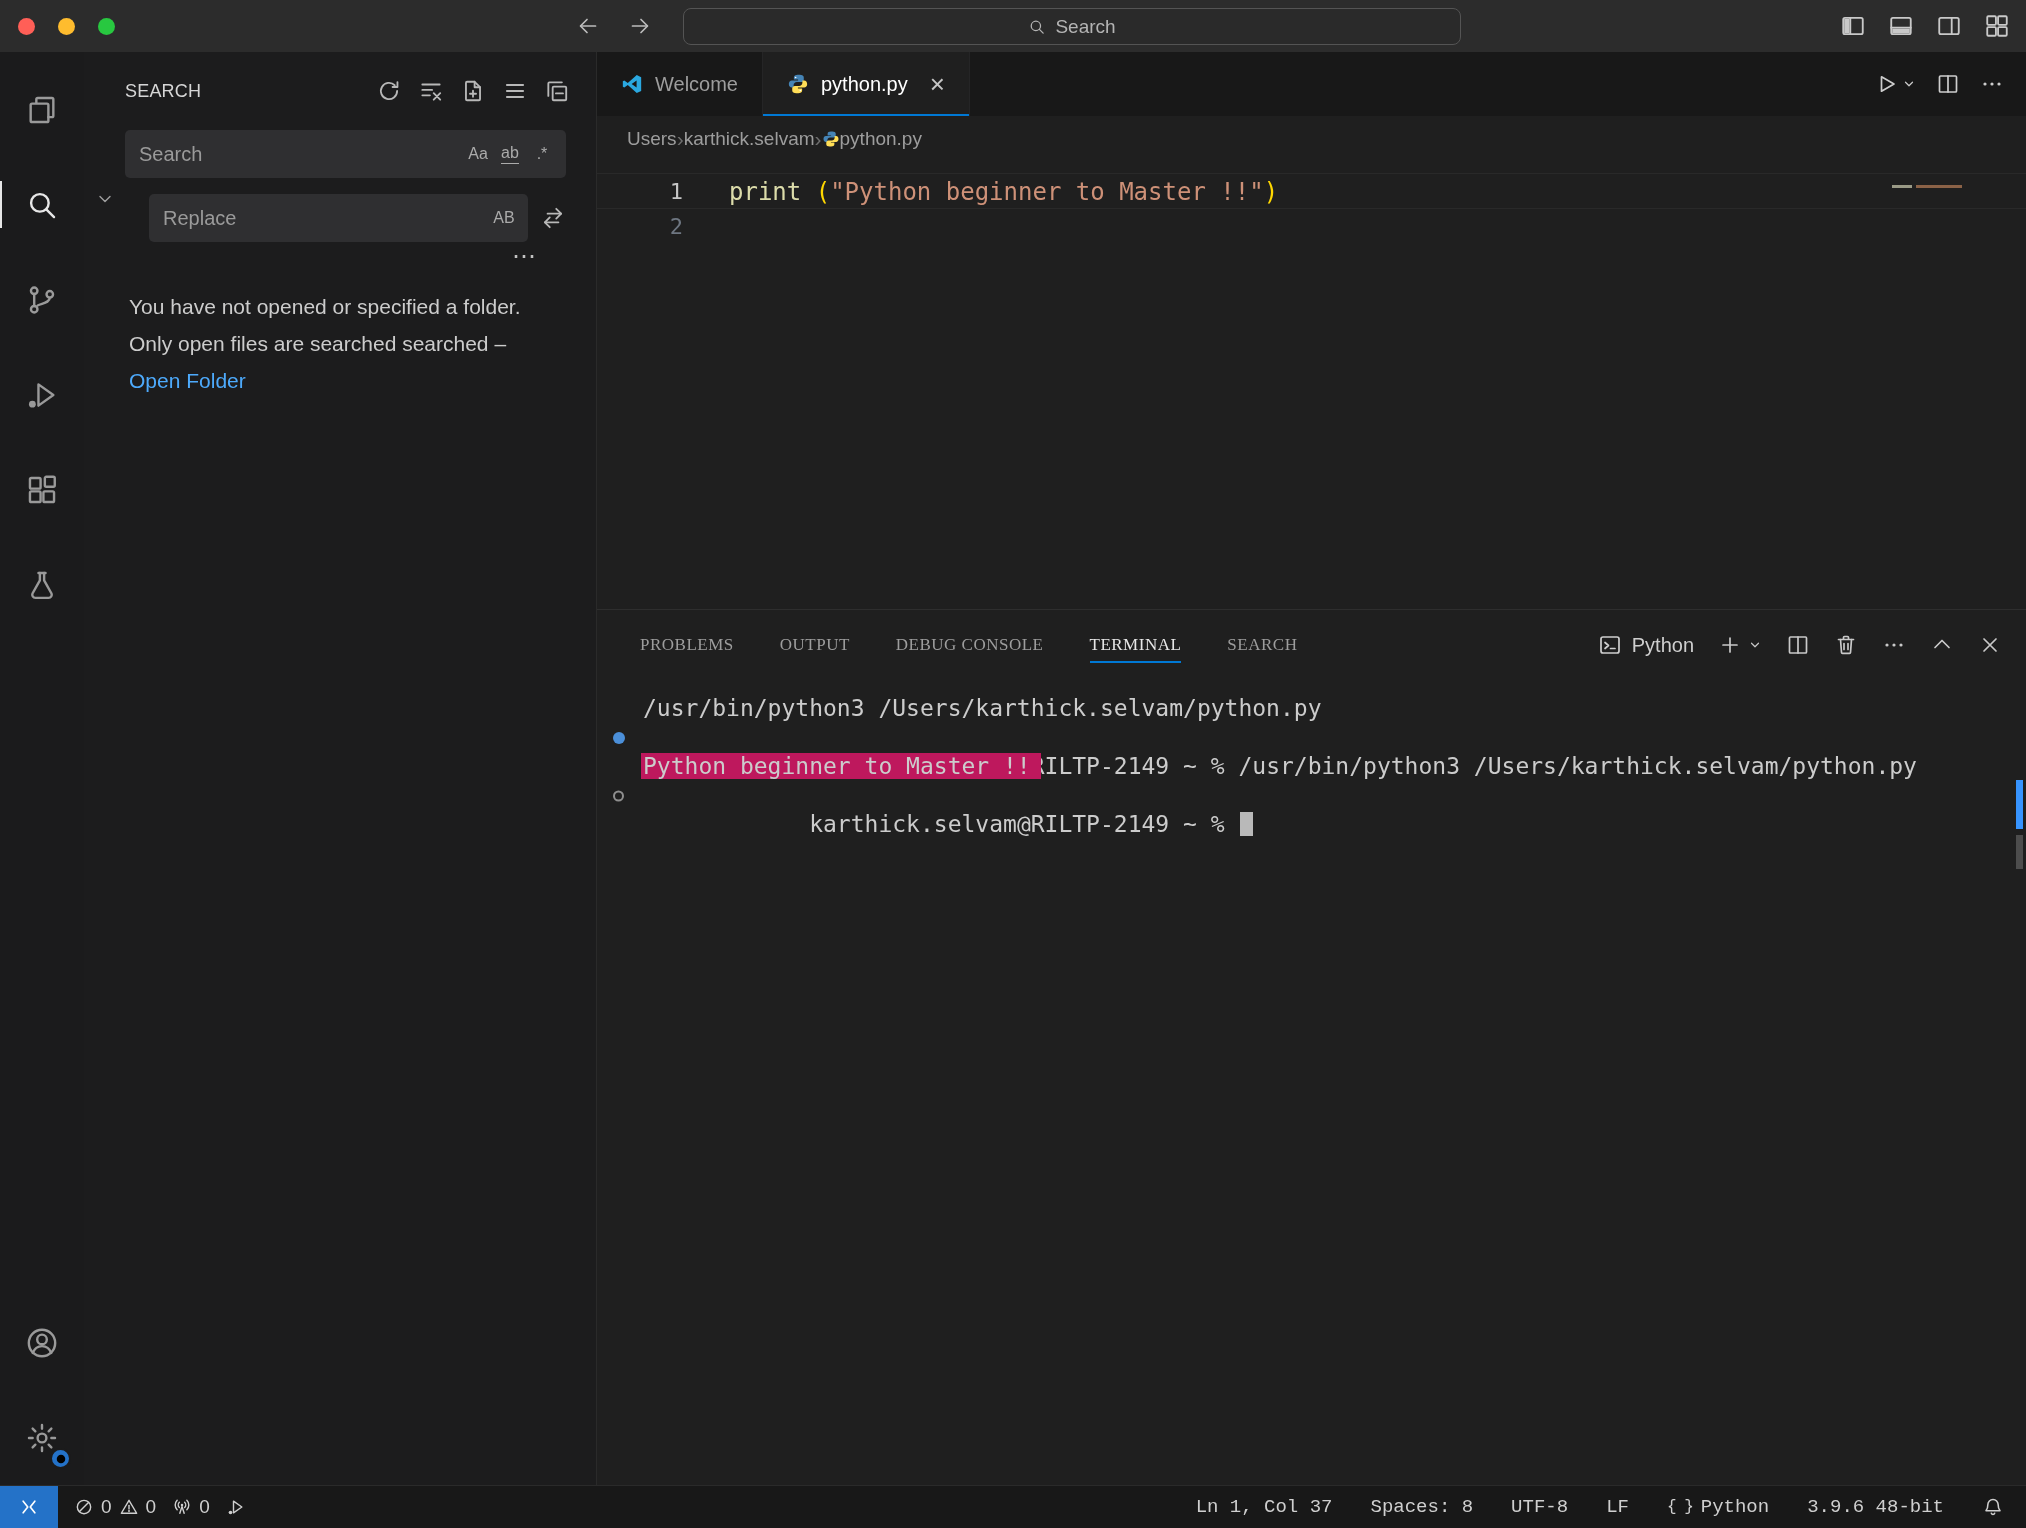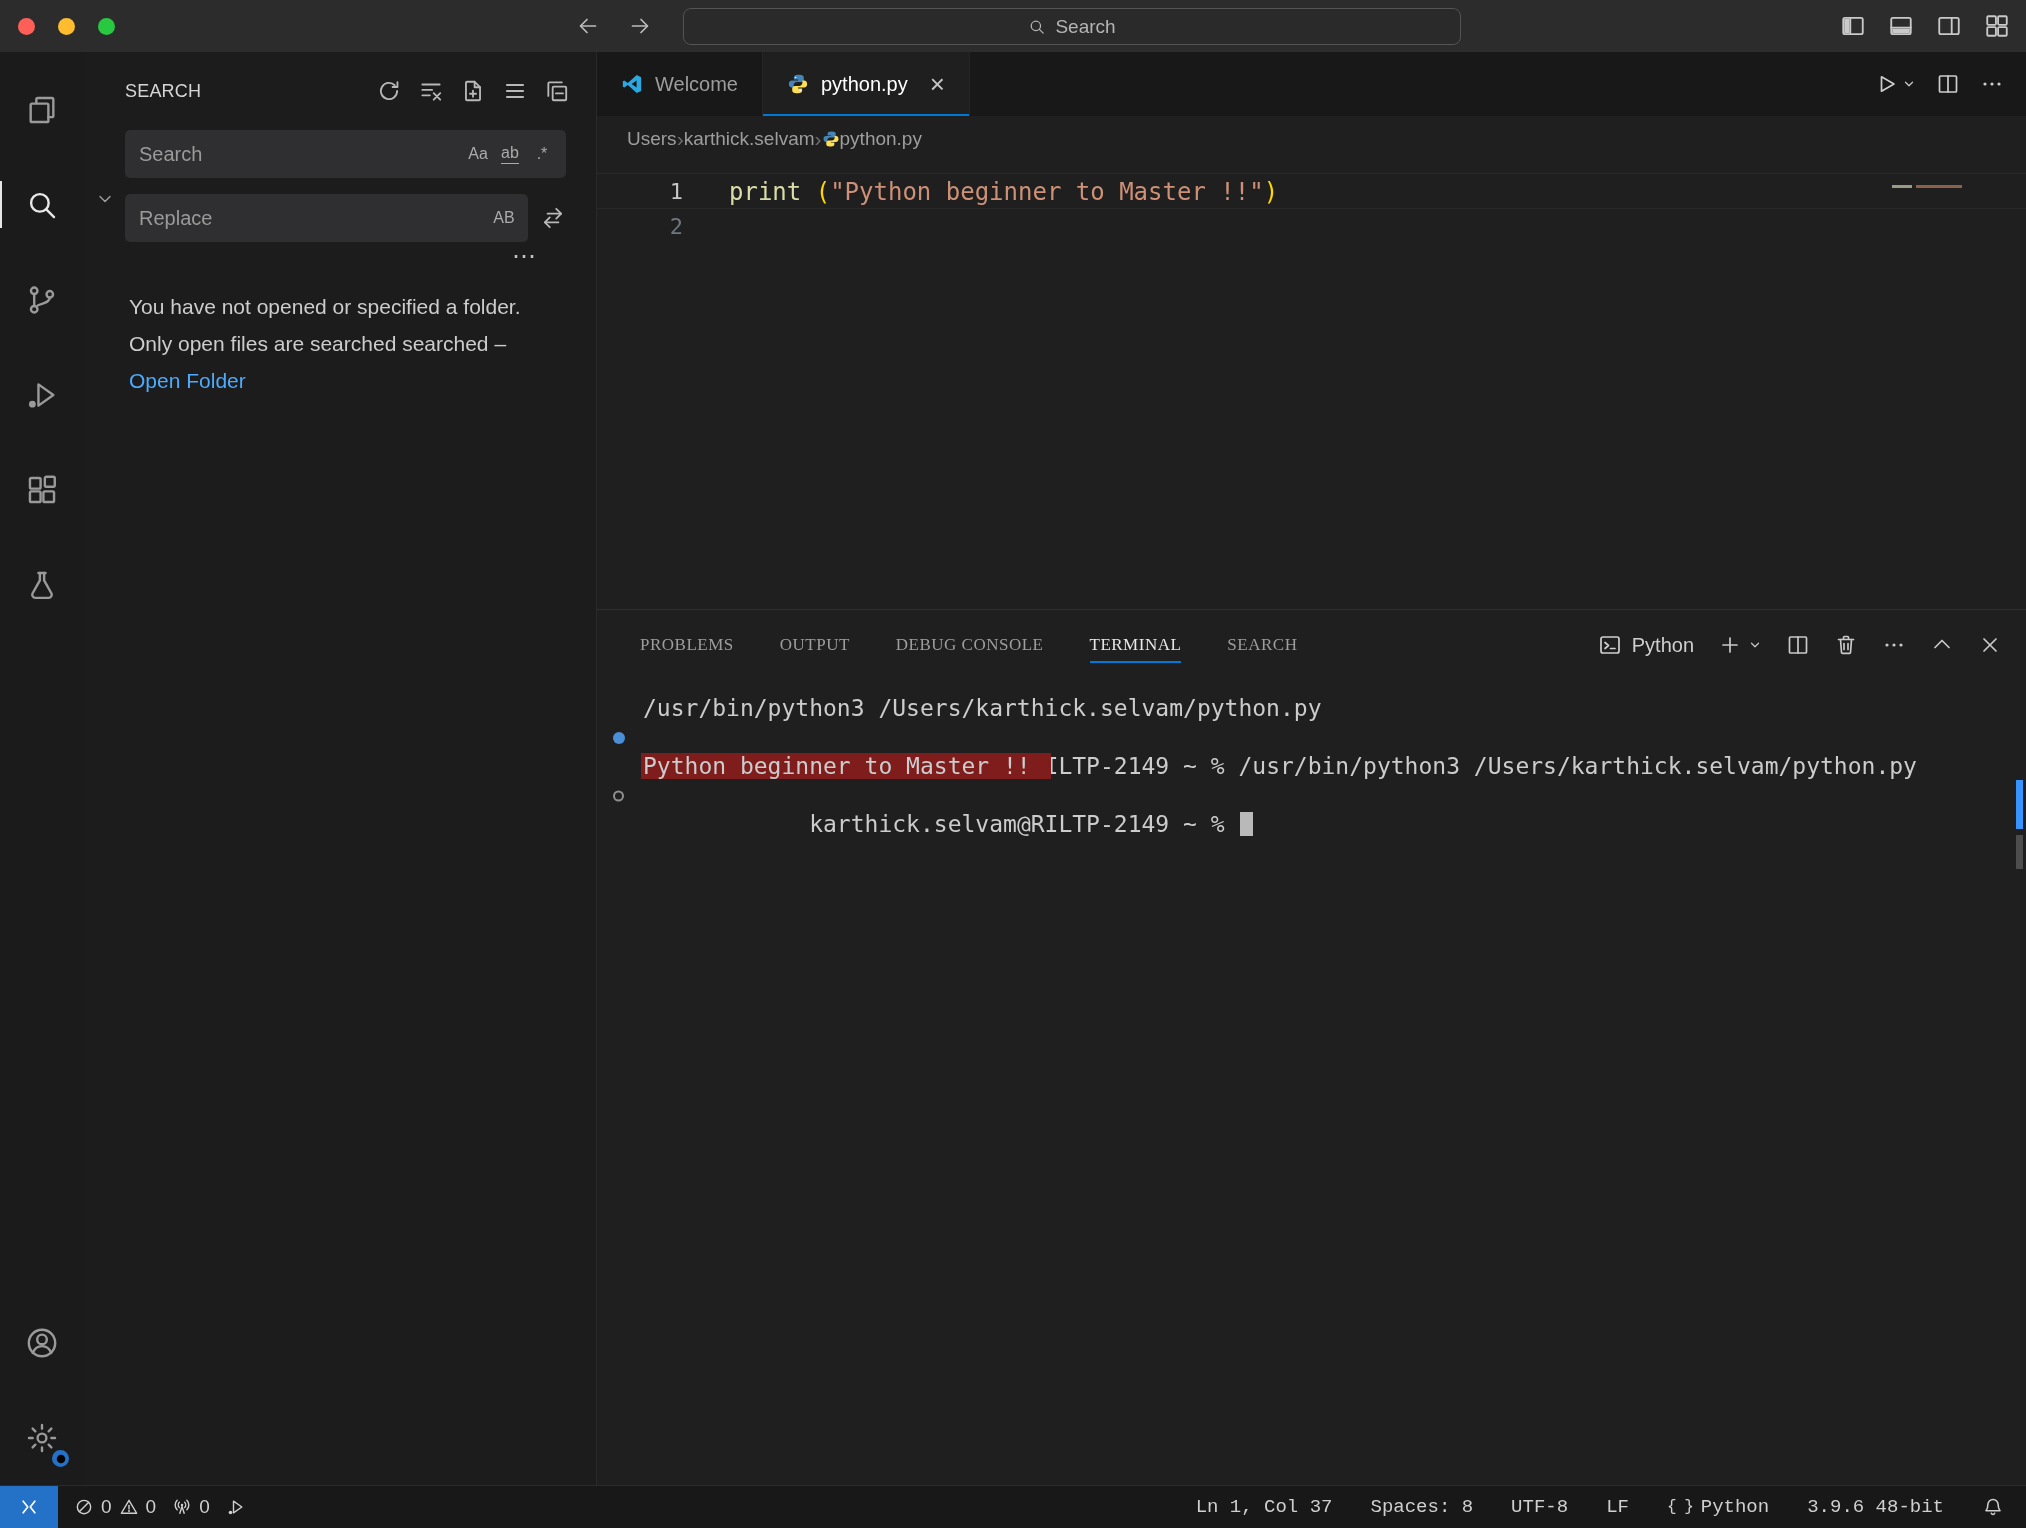--- a/index.html
+++ b/index.html
@@ -61,21 +61,21 @@
   .inputs-col { flex:1; margin-right:30px; }
   .input-box { height:48px; background:#2f2f31; border-radius:5px; display:flex;
                align-items:center; padding:0 8px 0 14px; }
   .input-box input { flex:1; min-width:0; background:transparent; border:none; outline:none;
                      color:#ccc; font-size:20px; font-family:"Liberation Sans",sans-serif; }
   .input-box input::placeholder { color:#9a9a9a; }
   .toggle { min-width:32px; height:32px; border-radius:5px; display:flex; align-items:center;
             justify-content:center; color:#ababab; font-size:16px; padding:0 3px; cursor:pointer; }
   .toggle.uline span { border-bottom:1.5px solid #ababab; padding-bottom:1px; }
   .replace-row { display:flex; align-items:center; gap:12px; margin-top:16px; }
-  .replace-row .input-box { flex:1; }
+  .replace-row .input-box { flex:1;margin-left:24px; }
   .replace-all-btn { color:#b8b8b8; }
   .more-row { text-align:right; margin:2px 30px 0 0; color:#c2c2c2; font-size:24px;
               line-height:24px; }
   .sidebar-msg { margin:20px 36px 0 45px; font-size:21px; line-height:37px; color:#cccccc; }
   .sidebar-msg a { color:#4daafc; text-decoration:none; cursor:pointer; }
 
   
   .main { flex:1; display:flex; flex-direction:column; min-width:0;
           border-left:1px solid #2a2a2a; background:#1f1f1f; }
 
@@ -125,21 +125,21 @@
 
   .terminal { flex:1; position:relative; padding-top:14px;
               font-family:"DejaVu Sans Mono","Liberation Mono",monospace;
               font-size:23px; color:#cccccc; }
   .term-line { position:relative; height:29px; line-height:29px; padding-left:46px;
                white-space:pre; }
   .deco { position:absolute; left:16px; top:50%; transform:translateY(-50%);
           width:12px; height:12px; border-radius:50%; }
   .deco.filled { background:#4b8fd9; }
   .deco.hollow { border:2px solid #8f8f8f; width:11px; height:11px; }
-  .sel { background:#7f1d1d; padding:0 20px 0 2px; margin-left:-2px; }
+  .sel { background:#be185d; padding:0 10px 0 2px; margin-left:-2px; }
   .term-cursor { display:inline-block; width:13px; height:24px; background:#b9b9b9;
                  vertical-align:-4px; margin-left:2px; }
   .scrollmark-blue { position:absolute; right:3px; top:100px; width:7px; height:49px;
                      background:#3794ff; }
   .scrollmark-thumb { position:absolute; right:3px; top:155px; width:7px; height:34px;
                       background:#4d4d4d; }
 
   
   .statusbar { height:43px; flex:0 0 auto; background:#181818; border-top:1px solid #2a2a2a;
                display:flex; align-items:center; font-size:19px; color:#cfcfcf; }

